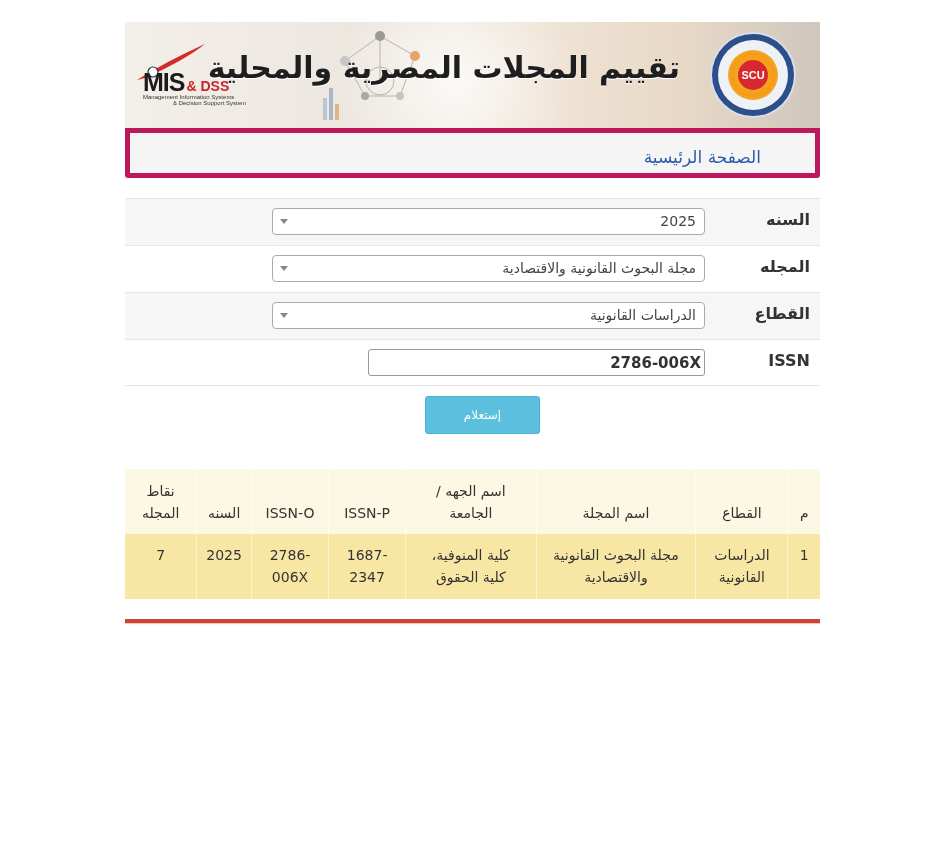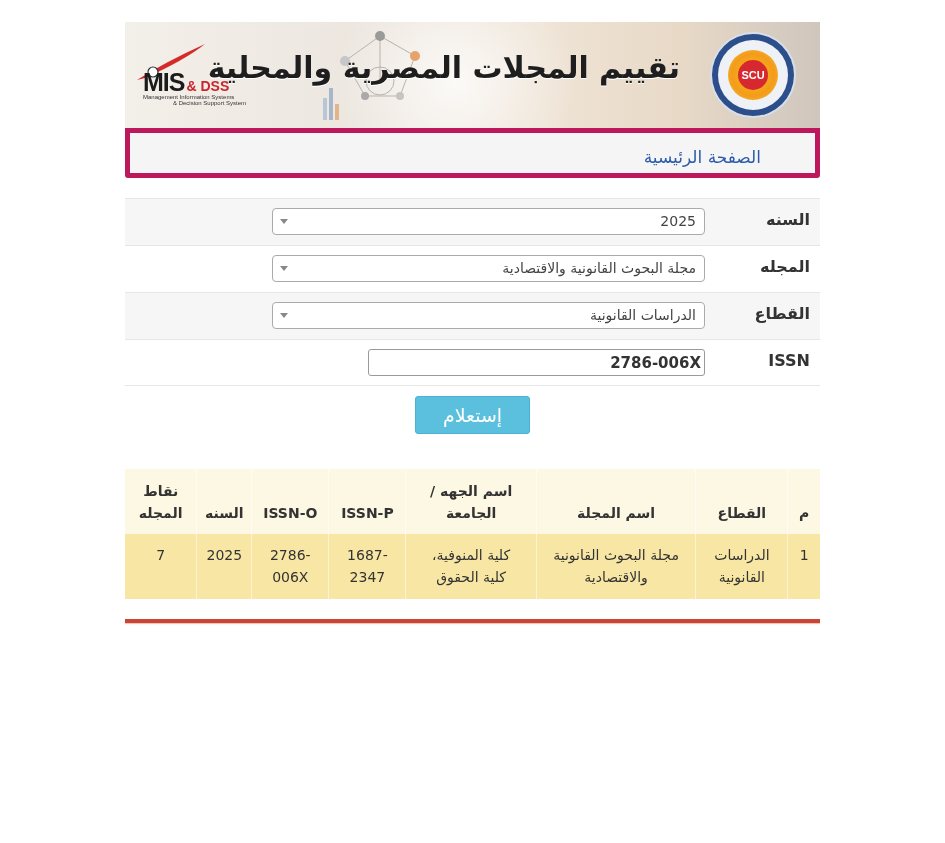--- a/index.html
+++ b/index.html
@@ -35,26 +35,26 @@
   .select { position:absolute; left:147px; top:9px; width:433px; height:27px; box-sizing:border-box; border:1px solid #aaa;
     border-radius:4px; background:#fff; direction:rtl; }
   .select .val { position:absolute; right:8px; top:4px; font-size:14px; color:#444; white-space:nowrap; }
   .select .arrow { position:absolute; left:7px; top:10px; width:0; height:0; border-left:4px solid transparent;
     border-right:4px solid transparent; border-top:5px solid #888; }
   .input { position:absolute; left:243px; top:9px; width:337px; height:27px; box-sizing:border-box; border:1px solid #9a9a9a;
     border-radius:3px; background:#fff; direction:rtl; padding:0 3px; font-size:15px; font-weight:bold; color:#333;
     font-family:"DejaVu Sans", sans-serif; outline:none; }
   .row.last { border-bottom:1px solid #e6e6e6; }
   .btnbar { height:83px; position:relative; }
-  .btn { position:absolute; left:290px; top:10px; width:115px; height:38px; background:#5bc0de; border:1px solid #4ab3d3;
-    border-radius:3px; color:#fff; font-size:19px; text-align:center; line-height:36px; box-sizing:border-box; cursor:pointer; }
+  .btn { position:absolute; left:300px; top:10px; width:115px; height:38px; background:#5bc0de; border:1px solid #4ab3d3;
+    border-radius:3px; color:#fff; font-size:12px; text-align:center; line-height:36px; box-sizing:border-box; cursor:pointer; }
   table { width:695px; border-collapse:collapse; direction:rtl; font-size:14px; }
   thead tr { background:#fcf8e3; height:63px; }
   tbody tr { background:#f8e7a4; height:65px; }
-  th { font-weight:bold; color:#333; vertical-align:bottom; padding:11px 6px 10px 6px; text-align:center; line-height:22px; font-size:14px; }
+  th { font-weight:normal; color:#333; vertical-align:bottom; padding:11px 6px 10px 6px; text-align:center; line-height:22px; font-size:14px; }
   td { color:#333; vertical-align:top; padding:10px 6px 0 6px; text-align:center; line-height:22px; font-size:14px; }
   th + th, td + td { border-right:1px solid rgba(255,255,255,0.5); }
   .c-m { width:20px; } .c-sector { width:80px; } .c-name { width:150px; } .c-inst { width:120px; }
   .c-p { width:65px; } .c-o { width:65px; } .c-y { width:42px; } .c-pts { width:60px; }
   .redline { margin-top:20px; height:4px; background:#c9443a; box-shadow:0 1px 1px #f2c1a0; }
 </style>
 </head>
 <body>
 
 <div class="wrap">

